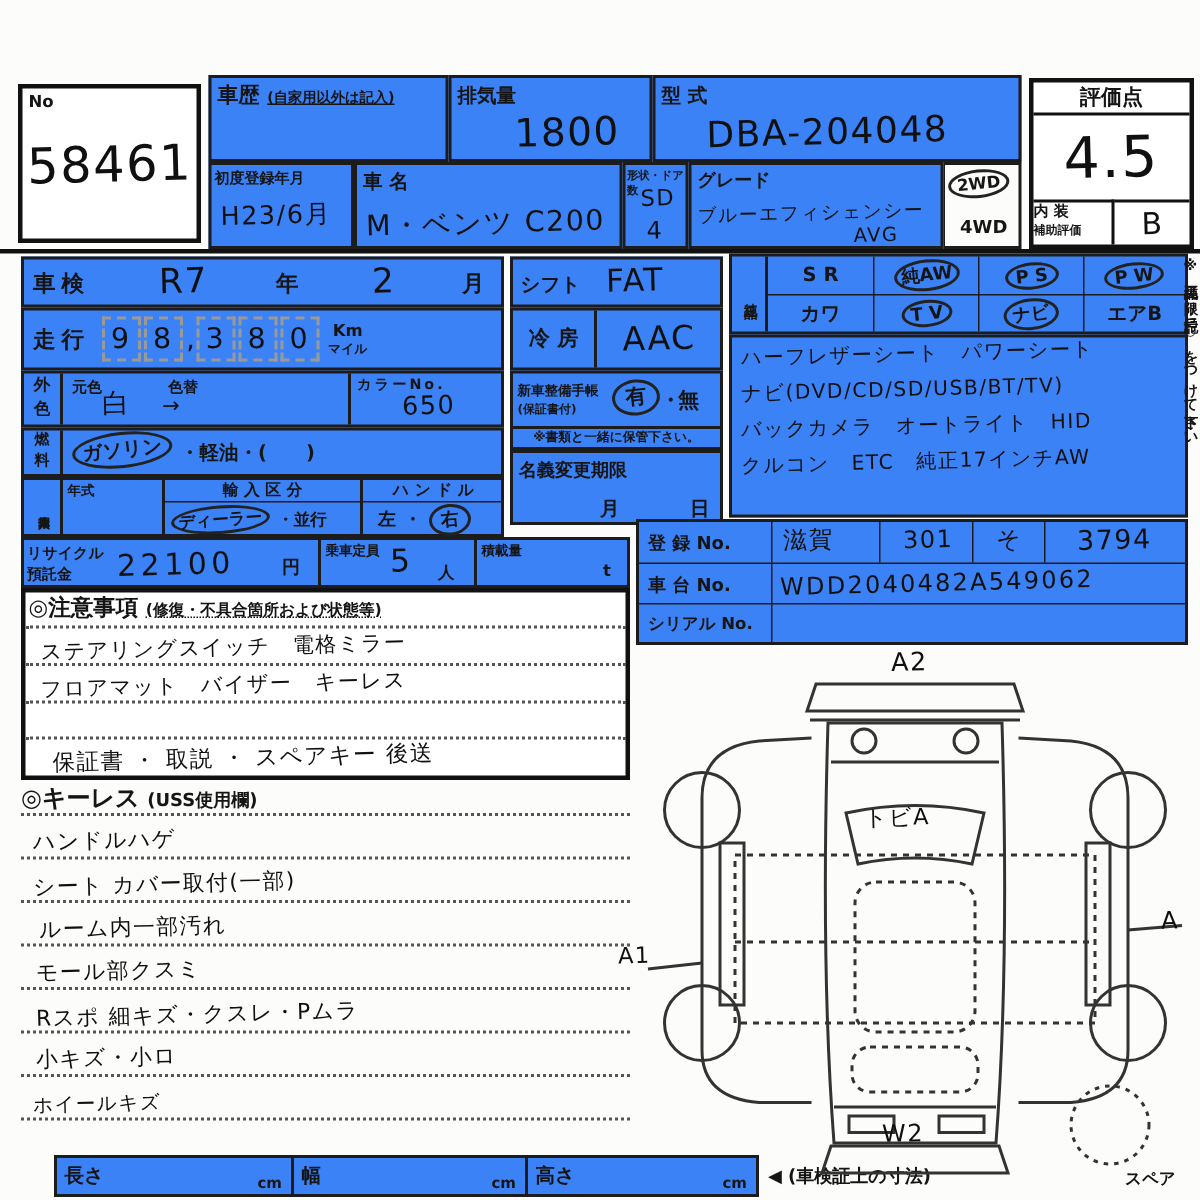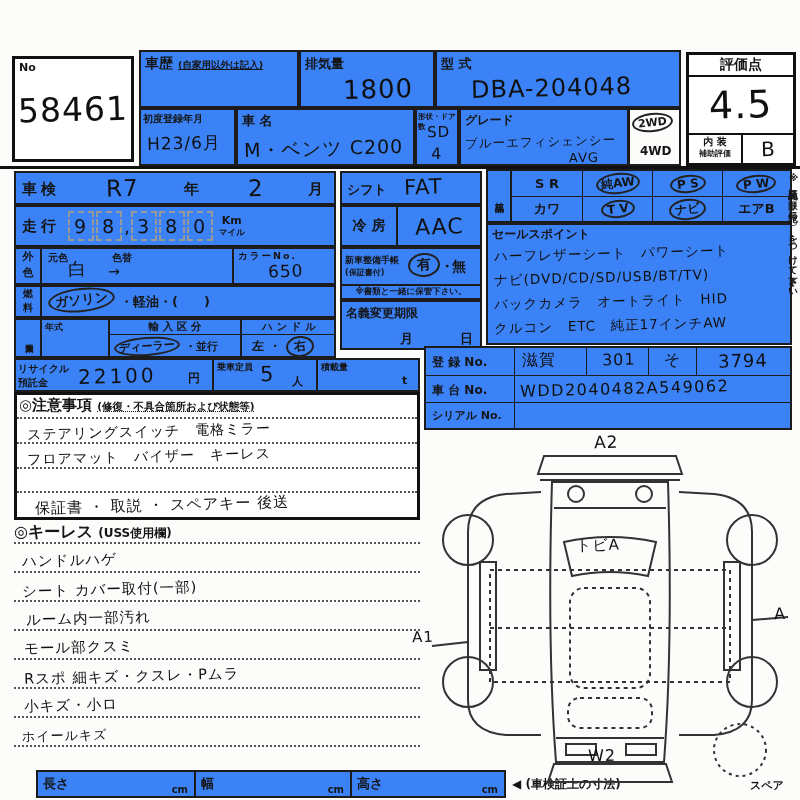--- a/index.html
+++ b/index.html
@@ -66,21 +66,21 @@
   <div class="abs" style="left:629px;top:108px;width:52px;height:58px;border:2px solid #1c1c1c;border-left-width:1px">
     <span class="abs circ sl" style="left:2px;top:3px;font-size:11px;padding:1px 4px">2WD</span>
     <span class="abs sl" style="left:10px;top:34px;font-size:12px">4WD</span>
   </div>
 
   <div class="bx3" style="left:686px;top:52px;width:110px;height:114px">
     <div class="c sl" style="height:22px;border-bottom:2px solid #111;font-size:14px">評価点</div>
     <div class="c" style="height:56px">
         <span class="hw" style="font-size:38px">4.5</span>
       </div>
-    <div class="abs" style="left:0;bottom:0;width:54px;height:30px;border-top:2px solid #111;border-right:2px solid #111;text-align:center">
+    <div class="abs" style="left:0;bottom:0;width:54px;height:30px;border-top:2px solid #111;border-right:2px solid #111;text-align:left">
       <div class="sl" style="font-size:10px;line-height:13px">内 装</div>
       <div class="sl" style="font-size:8px">補助評価</div>
     </div>
     <div class="abs c" style="right:0;bottom:0;width:50px;height:30px;border-top:2px solid #111">
       <span class="hw" style="font-size:20px">B</span>
     </div>
   </div>
 
   <div class="abs" style="left:0;top:166px;width:800px;height:3px;background:#111"></div>
 
@@ -144,21 +144,20 @@
   </div>
 
   <div class="bx" style="left:340px;top:205px;width:142px;height:42px">
     <div class="abs c sl" style="left:0;top:0;width:56px;height:38px;border-right:2px solid #1c1c1c;font-size:14px">冷 房</div>
     <div class="abs c" style="left:56px;top:0;width:82px;height:38px">
         <span class="hw" style="font-size:22px">AAC</span>
       </div>
   </div>
 
   <div class="bx" style="left:486px;top:223px;width:306px;height:122px">
-    <div class="sl" style="font-size:12px;margin:1px 0 0 4px">セールスポイント</div>
     <div class="hw" style="font-size:13.5px;margin-left:6px">ハーフレザーシート　パワーシート</div>
     <div class="hw" style="font-size:13.5px;margin-left:6px;margin-top:6px">ナビ(DVD/CD/SD/USB/BT/TV)</div>
     <div class="hw" style="font-size:13.5px;margin-left:6px;margin-top:6px">バックカメラ　オートライト　HID</div>
     <div class="hw" style="font-size:13.5px;margin-left:6px;margin-top:6px">クルコン　ETC　純正17インチAW</div>
   </div>
 
   <div class="bx" style="left:14px;top:247px;width:322px;height:38px">
     <div class="abs" style="left:0;top:0;width:26px;height:34px;border-right:2px solid #1c1c1c;text-align:center">
       <div class="sl" style="font-size:11px;line-height:16px">外</div>
       <div class="sl" style="font-size:11px;line-height:16px">色</div>

